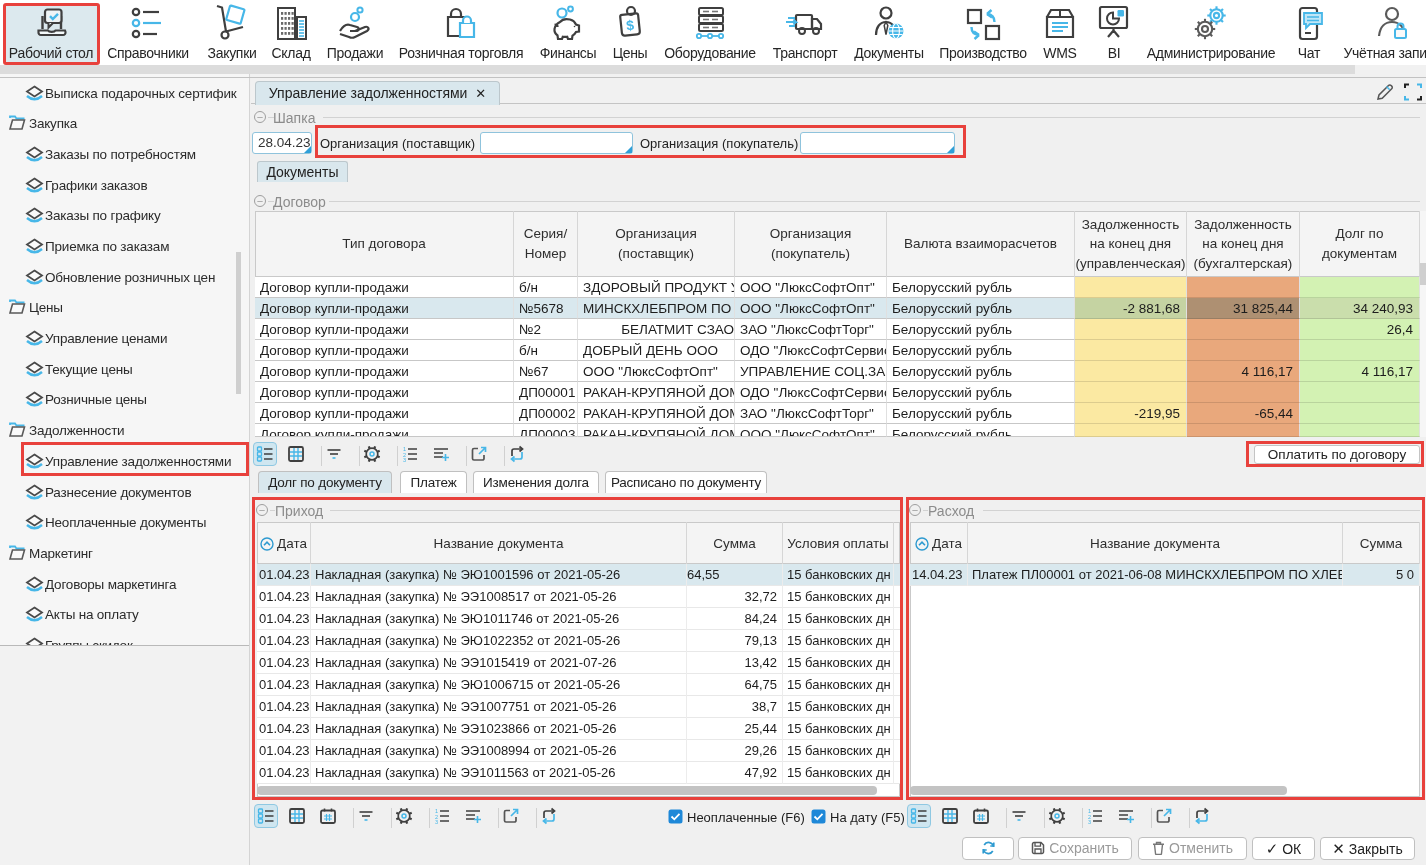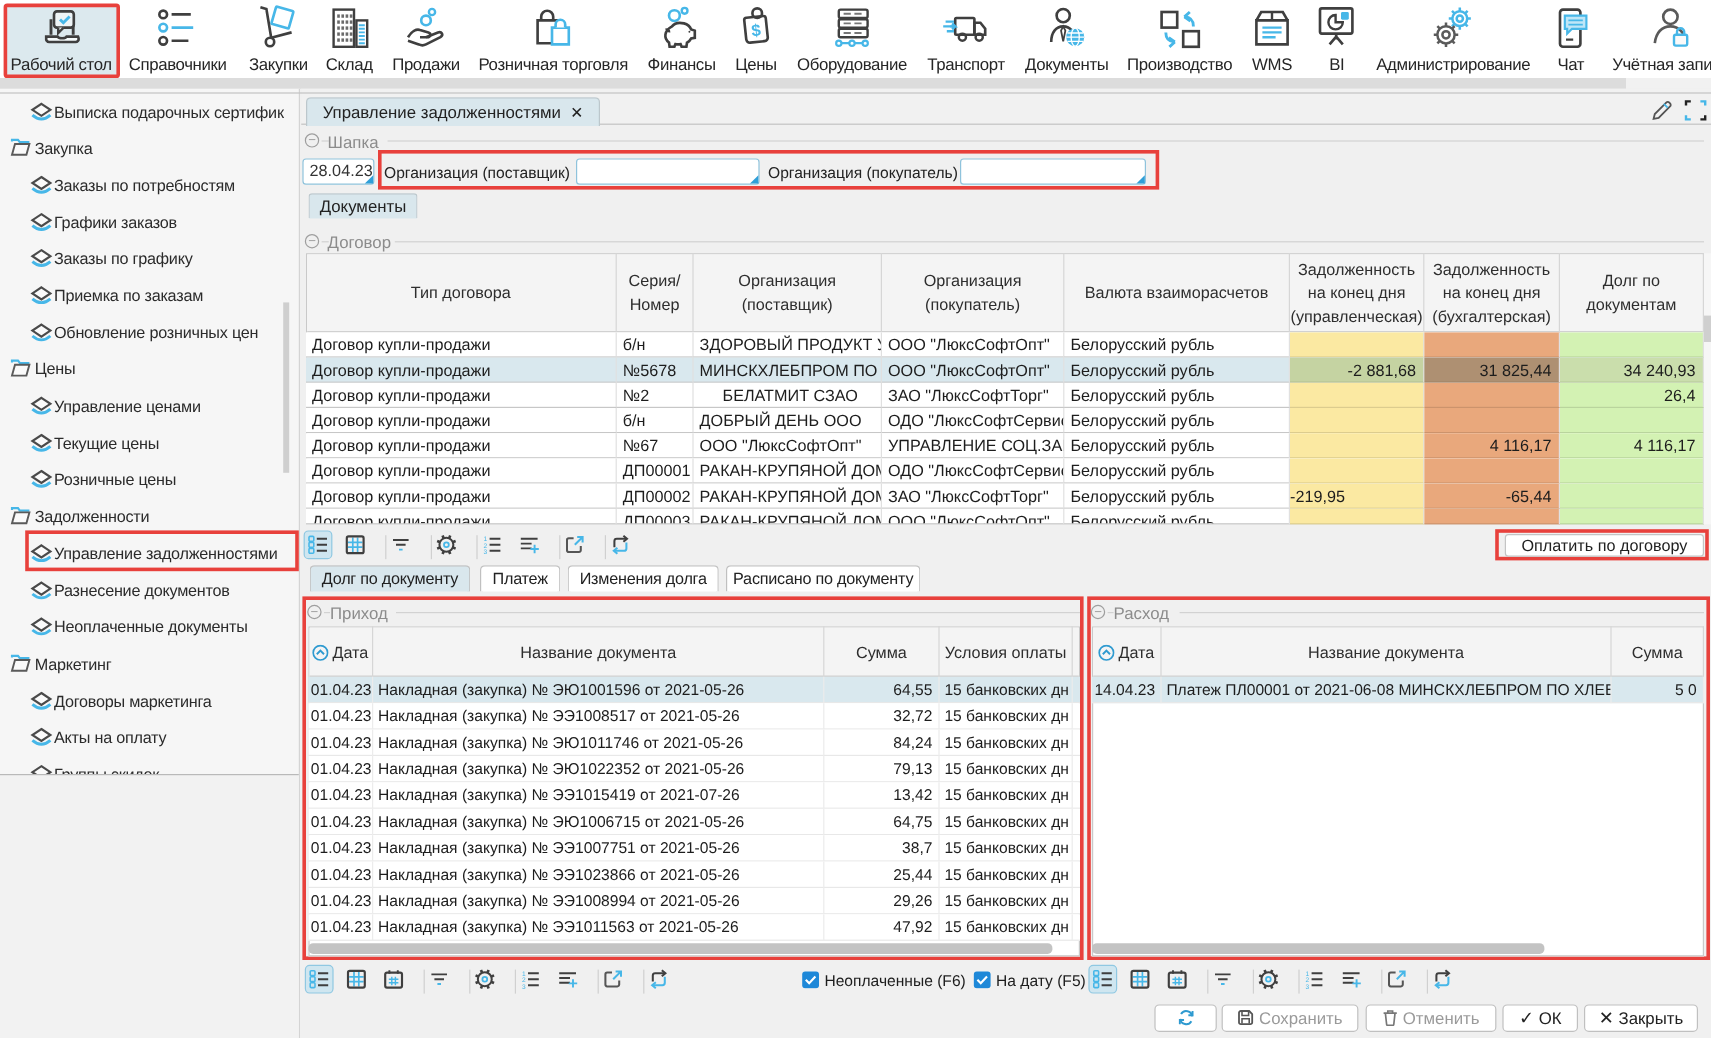--- a/index.html
+++ b/index.html
@@ -477,21 +477,21 @@
 <div class="abs" style="left:263px;top:224px;width:64px;height:21px;border-right:1px solid #e0e0e0;border-bottom:1px solid rgba(0,0,0,0.12);font-size:13.5px;color:#1d1d1d;line-height:21px;padding-left:5px;text-align:left;white-space:nowrap;overflow:hidden;">№5678</div>
 <div class="abs" style="left:327px;top:224px;width:157px;height:21px;border-right:1px solid #e0e0e0;border-bottom:1px solid rgba(0,0,0,0.12);font-size:13.5px;color:#1d1d1d;line-height:21px;padding-left:5px;text-align:left;white-space:nowrap;overflow:hidden;">МИНСКХЛЕБПРОМ ПО Х</div>
 <div class="abs" style="left:484px;top:224px;width:152px;height:21px;border-right:1px solid #e0e0e0;border-bottom:1px solid rgba(0,0,0,0.12);font-size:13.5px;color:#1d1d1d;line-height:21px;padding-left:5px;text-align:left;white-space:nowrap;overflow:hidden;">ООО "ЛюксСофтОпт"</div>
 <div class="abs" style="left:636px;top:224px;width:188px;height:21px;border-right:1px solid #e0e0e0;border-bottom:1px solid rgba(0,0,0,0.12);font-size:13.5px;color:#1d1d1d;line-height:21px;padding-left:5px;text-align:left;white-space:nowrap;overflow:hidden;">Белорусский рубль</div>
 <div class="abs" style="left:824px;top:224px;width:112px;height:21px;background:#c5d3a2;border-right:1px solid #e0e0e0;border-bottom:1px solid rgba(0,0,0,0.12);font-size:13.5px;color:#1d1d1d;line-height:21px;padding-right:6px;text-align:right;white-space:nowrap;overflow:hidden;">-2 881,68</div>
 <div class="abs" style="left:936px;top:224px;width:113px;height:21px;background:#ae9072;border-right:1px solid #e0e0e0;border-bottom:1px solid rgba(0,0,0,0.12);font-size:13.5px;color:#1d1d1d;line-height:21px;padding-right:6px;text-align:right;white-space:nowrap;overflow:hidden;">31 825,44</div>
 <div class="abs" style="left:1049px;top:224px;width:120px;height:21px;background:#cadeac;border-right:1px solid #e0e0e0;border-bottom:1px solid rgba(0,0,0,0.12);font-size:13.5px;color:#1d1d1d;line-height:21px;padding-right:6px;text-align:right;white-space:nowrap;overflow:hidden;">34 240,93</div>
 <div class="abs" style="left:4px;top:245px;width:1165px;height:21px;background:#fff;border-bottom:1px solid #e3e3e3;overflow:hidden;"></div>
 <div class="abs" style="left:4px;top:245px;width:259px;height:21px;border-right:1px solid #e0e0e0;border-bottom:1px solid rgba(0,0,0,0.12);font-size:13.5px;color:#1d1d1d;line-height:21px;padding-left:5px;text-align:left;white-space:nowrap;overflow:hidden;">Договор купли-продажи</div>
 <div class="abs" style="left:263px;top:245px;width:64px;height:21px;border-right:1px solid #e0e0e0;border-bottom:1px solid rgba(0,0,0,0.12);font-size:13.5px;color:#1d1d1d;line-height:21px;padding-left:5px;text-align:left;white-space:nowrap;overflow:hidden;">№2</div>
-<div class="abs" style="left:327px;top:245px;width:157px;height:21px;border-right:1px solid #e0e0e0;border-bottom:1px solid rgba(0,0,0,0.12);font-size:13.5px;color:#1d1d1d;line-height:21px;padding-left:5px;text-align:center;white-space:nowrap;overflow:hidden;">БЕЛАТМИТ СЗАО</div>
+<div class="abs" style="left:327px;top:245px;width:157px;height:21px;border-right:1px solid #e0e0e0;border-bottom:1px solid rgba(0,0,0,0.12);font-size:13.5px;color:#1d1d1d;line-height:21px;padding-left:5px;text-align:right;white-space:nowrap;overflow:hidden;">БЕЛАТМИТ СЗАО</div>
 <div class="abs" style="left:484px;top:245px;width:152px;height:21px;border-right:1px solid #e0e0e0;border-bottom:1px solid rgba(0,0,0,0.12);font-size:13.5px;color:#1d1d1d;line-height:21px;padding-left:5px;text-align:left;white-space:nowrap;overflow:hidden;">ЗАО "ЛюксСофтТорг"</div>
 <div class="abs" style="left:636px;top:245px;width:188px;height:21px;border-right:1px solid #e0e0e0;border-bottom:1px solid rgba(0,0,0,0.12);font-size:13.5px;color:#1d1d1d;line-height:21px;padding-left:5px;text-align:left;white-space:nowrap;overflow:hidden;">Белорусский рубль</div>
 <div class="abs" style="left:824px;top:245px;width:112px;height:21px;background:#fbe9a2;border-right:1px solid #e0e0e0;border-bottom:1px solid rgba(0,0,0,0.12);font-size:13.5px;color:#1d1d1d;line-height:21px;padding-right:6px;text-align:right;white-space:nowrap;overflow:hidden;"></div>
 <div class="abs" style="left:936px;top:245px;width:113px;height:21px;background:#e9a87c;border-right:1px solid #e0e0e0;border-bottom:1px solid rgba(0,0,0,0.12);font-size:13.5px;color:#1d1d1d;line-height:21px;padding-right:6px;text-align:right;white-space:nowrap;overflow:hidden;"></div>
 <div class="abs" style="left:1049px;top:245px;width:120px;height:21px;background:#d3f2b3;border-right:1px solid #e0e0e0;border-bottom:1px solid rgba(0,0,0,0.12);font-size:13.5px;color:#1d1d1d;line-height:21px;padding-right:6px;text-align:right;white-space:nowrap;overflow:hidden;">26,4</div>
 <div class="abs" style="left:4px;top:266px;width:1165px;height:21px;background:#fff;border-bottom:1px solid #e3e3e3;overflow:hidden;"></div>
 <div class="abs" style="left:4px;top:266px;width:259px;height:21px;border-right:1px solid #e0e0e0;border-bottom:1px solid rgba(0,0,0,0.12);font-size:13.5px;color:#1d1d1d;line-height:21px;padding-left:5px;text-align:left;white-space:nowrap;overflow:hidden;">Договор купли-продажи</div>
 <div class="abs" style="left:263px;top:266px;width:64px;height:21px;border-right:1px solid #e0e0e0;border-bottom:1px solid rgba(0,0,0,0.12);font-size:13.5px;color:#1d1d1d;line-height:21px;padding-left:5px;text-align:left;white-space:nowrap;overflow:hidden;">б/н</div>
 <div class="abs" style="left:327px;top:266px;width:157px;height:21px;border-right:1px solid #e0e0e0;border-bottom:1px solid rgba(0,0,0,0.12);font-size:13.5px;color:#1d1d1d;line-height:21px;padding-left:5px;text-align:left;white-space:nowrap;overflow:hidden;">ДОБРЫЙ ДЕНЬ ООО</div>
 <div class="abs" style="left:484px;top:266px;width:152px;height:21px;border-right:1px solid #e0e0e0;border-bottom:1px solid rgba(0,0,0,0.12);font-size:13.5px;color:#1d1d1d;line-height:21px;padding-left:5px;text-align:left;white-space:nowrap;overflow:hidden;">ОДО "ЛюксСофтСервис</div>
@@ -516,21 +516,21 @@
 <div class="abs" style="left:636px;top:308px;width:188px;height:21px;border-right:1px solid #e0e0e0;border-bottom:1px solid rgba(0,0,0,0.12);font-size:13.5px;color:#1d1d1d;line-height:21px;padding-left:5px;text-align:left;white-space:nowrap;overflow:hidden;">Белорусский рубль</div>
 <div class="abs" style="left:824px;top:308px;width:112px;height:21px;background:#fbe9a2;border-right:1px solid #e0e0e0;border-bottom:1px solid rgba(0,0,0,0.12);font-size:13.5px;color:#1d1d1d;line-height:21px;padding-right:6px;text-align:right;white-space:nowrap;overflow:hidden;"></div>
 <div class="abs" style="left:936px;top:308px;width:113px;height:21px;background:#e9a87c;border-right:1px solid #e0e0e0;border-bottom:1px solid rgba(0,0,0,0.12);font-size:13.5px;color:#1d1d1d;line-height:21px;padding-right:6px;text-align:right;white-space:nowrap;overflow:hidden;"></div>
 <div class="abs" style="left:1049px;top:308px;width:120px;height:21px;background:#d3f2b3;border-right:1px solid #e0e0e0;border-bottom:1px solid rgba(0,0,0,0.12);font-size:13.5px;color:#1d1d1d;line-height:21px;padding-right:6px;text-align:right;white-space:nowrap;overflow:hidden;"></div>
 <div class="abs" style="left:4px;top:329px;width:1165px;height:21px;background:#fff;border-bottom:1px solid #e3e3e3;overflow:hidden;"></div>
 <div class="abs" style="left:4px;top:329px;width:259px;height:21px;border-right:1px solid #e0e0e0;border-bottom:1px solid rgba(0,0,0,0.12);font-size:13.5px;color:#1d1d1d;line-height:21px;padding-left:5px;text-align:left;white-space:nowrap;overflow:hidden;">Договор купли-продажи</div>
 <div class="abs" style="left:263px;top:329px;width:64px;height:21px;border-right:1px solid #e0e0e0;border-bottom:1px solid rgba(0,0,0,0.12);font-size:13.5px;color:#1d1d1d;line-height:21px;padding-left:5px;text-align:left;white-space:nowrap;overflow:hidden;">ДП00002</div>
 <div class="abs" style="left:327px;top:329px;width:157px;height:21px;border-right:1px solid #e0e0e0;border-bottom:1px solid rgba(0,0,0,0.12);font-size:13.5px;color:#1d1d1d;line-height:21px;padding-left:5px;text-align:left;white-space:nowrap;overflow:hidden;">РАКАН-КРУПЯНОЙ ДОМ</div>
 <div class="abs" style="left:484px;top:329px;width:152px;height:21px;border-right:1px solid #e0e0e0;border-bottom:1px solid rgba(0,0,0,0.12);font-size:13.5px;color:#1d1d1d;line-height:21px;padding-left:5px;text-align:left;white-space:nowrap;overflow:hidden;">ЗАО "ЛюксСофтТорг"</div>
 <div class="abs" style="left:636px;top:329px;width:188px;height:21px;border-right:1px solid #e0e0e0;border-bottom:1px solid rgba(0,0,0,0.12);font-size:13.5px;color:#1d1d1d;line-height:21px;padding-left:5px;text-align:left;white-space:nowrap;overflow:hidden;">Белорусский рубль</div>
-<div class="abs" style="left:824px;top:329px;width:112px;height:21px;background:#fbe9a2;border-right:1px solid #e0e0e0;border-bottom:1px solid rgba(0,0,0,0.12);font-size:13.5px;color:#1d1d1d;line-height:21px;padding-right:6px;text-align:left;white-space:nowrap;overflow:hidden;">-219,95</div>
+<div class="abs" style="left:824px;top:329px;width:112px;height:21px;background:#fbe9a2;border-right:1px solid #e0e0e0;border-bottom:1px solid rgba(0,0,0,0.12);font-size:13.5px;color:#1d1d1d;line-height:21px;padding-right:6px;text-align:right;white-space:nowrap;overflow:hidden;">-219,95</div>
 <div class="abs" style="left:936px;top:329px;width:113px;height:21px;background:#e9a87c;border-right:1px solid #e0e0e0;border-bottom:1px solid rgba(0,0,0,0.12);font-size:13.5px;color:#1d1d1d;line-height:21px;padding-right:6px;text-align:right;white-space:nowrap;overflow:hidden;">-65,44</div>
 <div class="abs" style="left:1049px;top:329px;width:120px;height:21px;background:#d3f2b3;border-right:1px solid #e0e0e0;border-bottom:1px solid rgba(0,0,0,0.12);font-size:13.5px;color:#1d1d1d;line-height:21px;padding-right:6px;text-align:right;white-space:nowrap;overflow:hidden;"></div>
 <div class="abs" style="left:4px;top:350px;width:1165px;height:13px;background:#fff;border-bottom:1px solid #e3e3e3;overflow:hidden;"></div>
 <div class="abs" style="left:4px;top:350px;width:259px;height:13px;border-right:1px solid #e0e0e0;border-bottom:1px solid rgba(0,0,0,0.12);font-size:13.5px;color:#1d1d1d;line-height:21px;padding-left:5px;text-align:left;white-space:nowrap;overflow:hidden;">Договор купли-продажи</div>
 <div class="abs" style="left:263px;top:350px;width:64px;height:13px;border-right:1px solid #e0e0e0;border-bottom:1px solid rgba(0,0,0,0.12);font-size:13.5px;color:#1d1d1d;line-height:21px;padding-left:5px;text-align:left;white-space:nowrap;overflow:hidden;">ДП00003</div>
 <div class="abs" style="left:327px;top:350px;width:157px;height:13px;border-right:1px solid #e0e0e0;border-bottom:1px solid rgba(0,0,0,0.12);font-size:13.5px;color:#1d1d1d;line-height:21px;padding-left:5px;text-align:left;white-space:nowrap;overflow:hidden;">РАКАН-КРУПЯНОЙ ДОМ</div>
 <div class="abs" style="left:484px;top:350px;width:152px;height:13px;border-right:1px solid #e0e0e0;border-bottom:1px solid rgba(0,0,0,0.12);font-size:13.5px;color:#1d1d1d;line-height:21px;padding-left:5px;text-align:left;white-space:nowrap;overflow:hidden;">ООО "ЛюксСофтОпт"</div>
 <div class="abs" style="left:636px;top:350px;width:188px;height:13px;border-right:1px solid #e0e0e0;border-bottom:1px solid rgba(0,0,0,0.12);font-size:13.5px;color:#1d1d1d;line-height:21px;padding-left:5px;text-align:left;white-space:nowrap;overflow:hidden;">Белорусский рубль</div>
 <div class="abs" style="left:824px;top:350px;width:112px;height:13px;background:#fbe9a2;border-right:1px solid #e0e0e0;border-bottom:1px solid rgba(0,0,0,0.12);font-size:13.5px;color:#1d1d1d;line-height:21px;padding-right:6px;text-align:right;white-space:nowrap;overflow:hidden;"></div>
 <div class="abs" style="left:936px;top:350px;width:113px;height:13px;background:#e9a87c;border-right:1px solid #e0e0e0;border-bottom:1px solid rgba(0,0,0,0.12);font-size:13.5px;color:#1d1d1d;line-height:21px;padding-right:6px;text-align:right;white-space:nowrap;overflow:hidden;"></div>
@@ -607,21 +607,21 @@
 <div class="abs" style="left:6px;top:448px;width:54px;height:42px;border-right:1px solid #d6d6d6;display:flex;align-items:center;justify-content:center;font-size:13.5px;color:#2e2e2e;white-space:nowrap;overflow:hidden;"><span style="position:relative;top:2px;margin-right:3px;"><svg width="14" height="14" viewBox="0 0 14 14" fill="none">
             <circle cx="7" cy="7" r="6" stroke="#2e9ad0" stroke-width="1.4"></circle>
             <path d="M4 8.2 L7 5.2 L10 8.2" stroke="#2e9ad0" stroke-width="1.6"></path>
           </svg></span>Дата</div>
 <div class="abs" style="left:60px;top:448px;width:376px;height:42px;border-right:1px solid #d6d6d6;display:flex;align-items:center;justify-content:center;font-size:13.5px;color:#2e2e2e;white-space:nowrap;overflow:hidden;">Название документа</div>
 <div class="abs" style="left:436px;top:448px;width:96px;height:42px;border-right:1px solid #d6d6d6;display:flex;align-items:center;justify-content:center;font-size:13.5px;color:#2e2e2e;white-space:nowrap;overflow:hidden;">Сумма</div>
 <div class="abs" style="left:532px;top:448px;width:111px;height:42px;border-right:1px solid #d6d6d6;display:flex;align-items:center;justify-content:center;font-size:13.5px;color:#2e2e2e;white-space:nowrap;overflow:hidden;">Условия оплаты</div>
 <div class="abs" style="left:6px;top:490px;width:643px;height:22px;background:#d9e8ee;border-bottom:1px solid #e8e8e8;"></div>
 <div class="abs" style="left:6px;top:490px;width:54px;height:22px;border-right:1px solid #ececec;font-size:13px;color:#1d1d1d;line-height:22px;padding-left:2px;text-align:left;white-space:nowrap;overflow:hidden;">01.04.23</div>
 <div class="abs" style="left:60px;top:490px;width:376px;height:22px;border-right:1px solid #ececec;font-size:13px;color:#1d1d1d;line-height:22px;padding-left:4px;text-align:left;white-space:nowrap;overflow:hidden;">Накладная (закупка) № ЭЮ1001596 от 2021-05-26</div>
-<div class="abs" style="left:436px;top:490px;width:96px;height:22px;border-right:1px solid #ececec;font-size:13px;color:#1d1d1d;line-height:22px;padding-right:5px;text-align:right;white-space:nowrap;overflow:hidden;">64,55</div>
+<div class="abs" style="left:436px;top:490px;width:96px;height:22px;border-right:1px solid #ececec;font-size:13px;color:#1d1d1d;line-height:22px;padding-right:5px;text-align:left;white-space:nowrap;overflow:hidden;">64,55</div>
 <div class="abs" style="left:532px;top:490px;width:111px;height:22px;border-right:1px solid #ececec;font-size:13px;color:#1d1d1d;line-height:22px;padding-left:4px;text-align:left;white-space:nowrap;overflow:hidden;">15 банковских дн</div>
 <div class="abs" style="left:6px;top:512px;width:643px;height:22px;background:#fff;border-bottom:1px solid #e8e8e8;"></div>
 <div class="abs" style="left:6px;top:512px;width:54px;height:22px;border-right:1px solid #ececec;font-size:13px;color:#1d1d1d;line-height:22px;padding-left:2px;text-align:left;white-space:nowrap;overflow:hidden;">01.04.23</div>
 <div class="abs" style="left:60px;top:512px;width:376px;height:22px;border-right:1px solid #ececec;font-size:13px;color:#1d1d1d;line-height:22px;padding-left:4px;text-align:left;white-space:nowrap;overflow:hidden;">Накладная (закупка) № ЭЭ1008517 от 2021-05-26</div>
 <div class="abs" style="left:436px;top:512px;width:96px;height:22px;border-right:1px solid #ececec;font-size:13px;color:#1d1d1d;line-height:22px;padding-right:5px;text-align:right;white-space:nowrap;overflow:hidden;">32,72</div>
 <div class="abs" style="left:532px;top:512px;width:111px;height:22px;border-right:1px solid #ececec;font-size:13px;color:#1d1d1d;line-height:22px;padding-left:4px;text-align:left;white-space:nowrap;overflow:hidden;">15 банковских дн</div>
 <div class="abs" style="left:6px;top:534px;width:643px;height:22px;background:#fff;border-bottom:1px solid #e8e8e8;"></div>
 <div class="abs" style="left:6px;top:534px;width:54px;height:22px;border-right:1px solid #ececec;font-size:13px;color:#1d1d1d;line-height:22px;padding-left:2px;text-align:left;white-space:nowrap;overflow:hidden;">01.04.23</div>
 <div class="abs" style="left:60px;top:534px;width:376px;height:22px;border-right:1px solid #ececec;font-size:13px;color:#1d1d1d;line-height:22px;padding-left:4px;text-align:left;white-space:nowrap;overflow:hidden;">Накладная (закупка) № ЭЮ1011746 от 2021-05-26</div>
 <div class="abs" style="left:436px;top:534px;width:96px;height:22px;border-right:1px solid #ececec;font-size:13px;color:#1d1d1d;line-height:22px;padding-right:5px;text-align:right;white-space:nowrap;overflow:hidden;">84,24</div>

